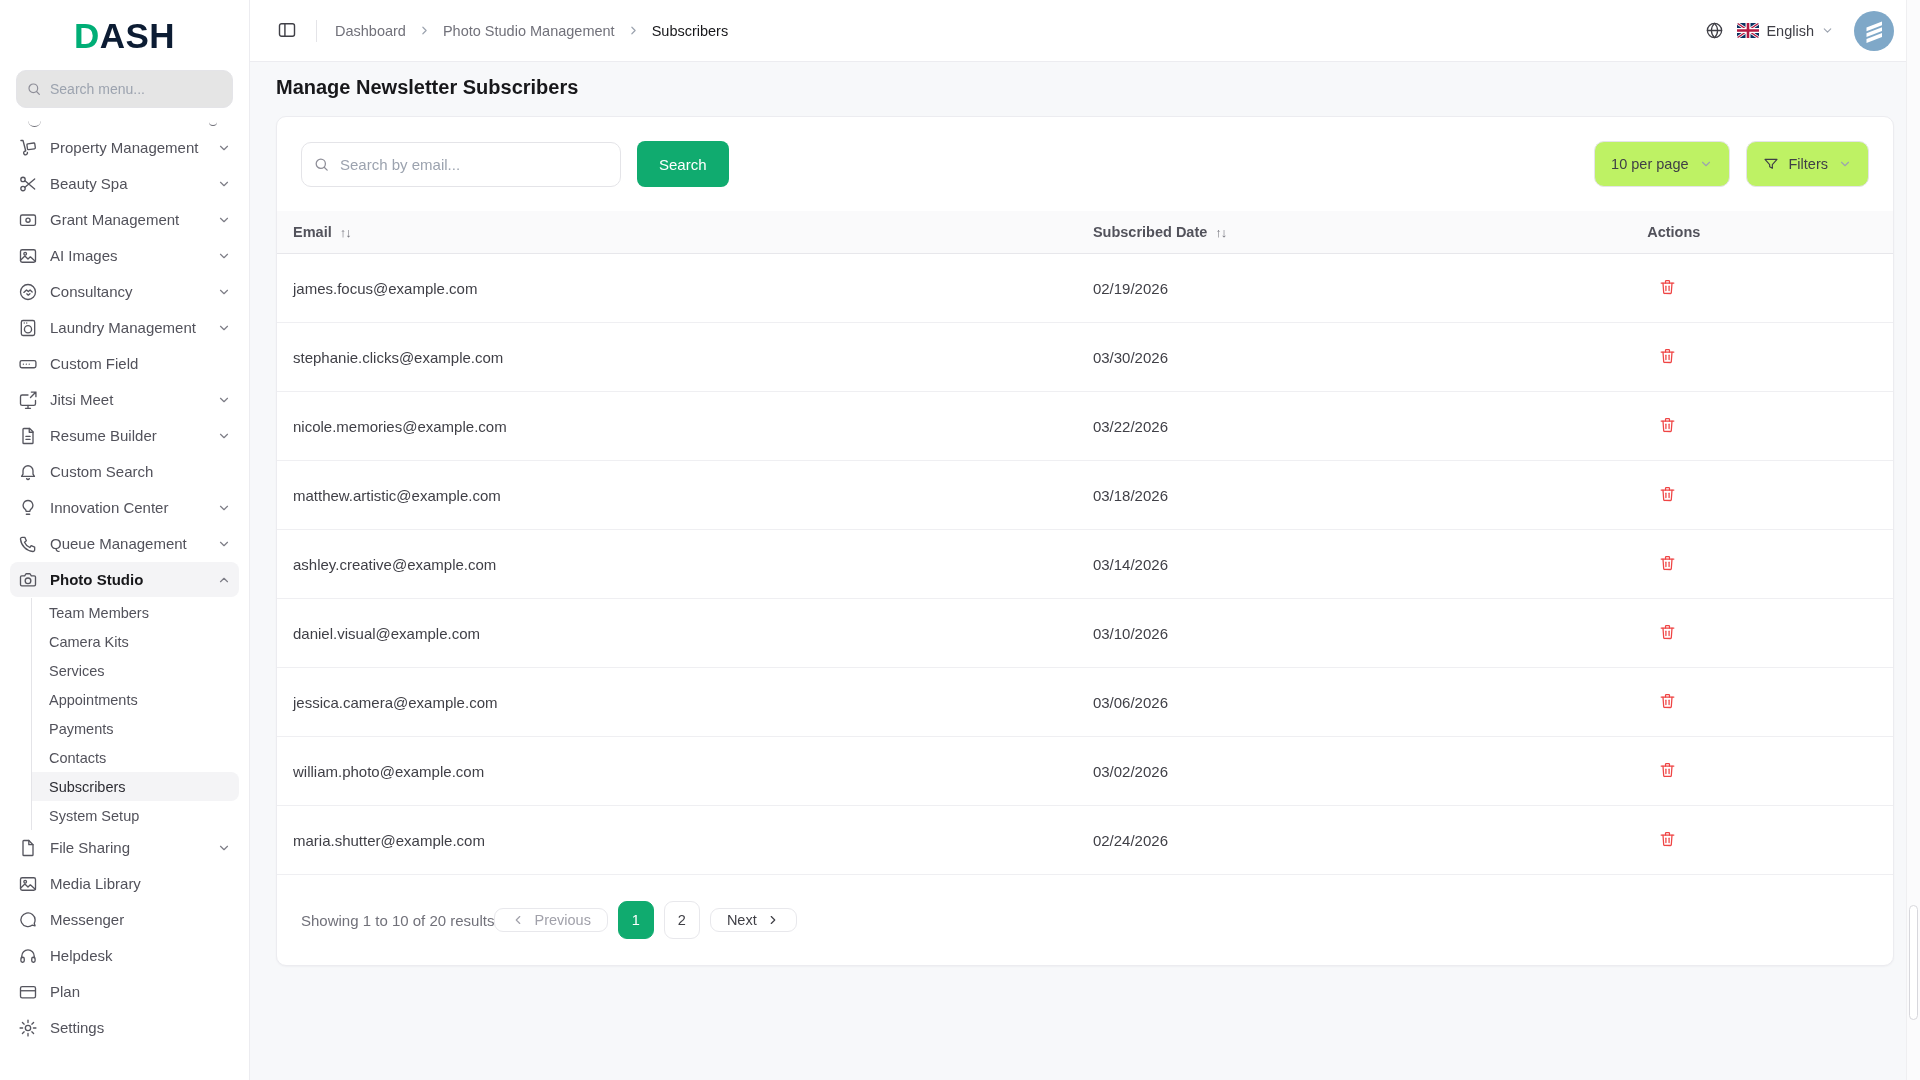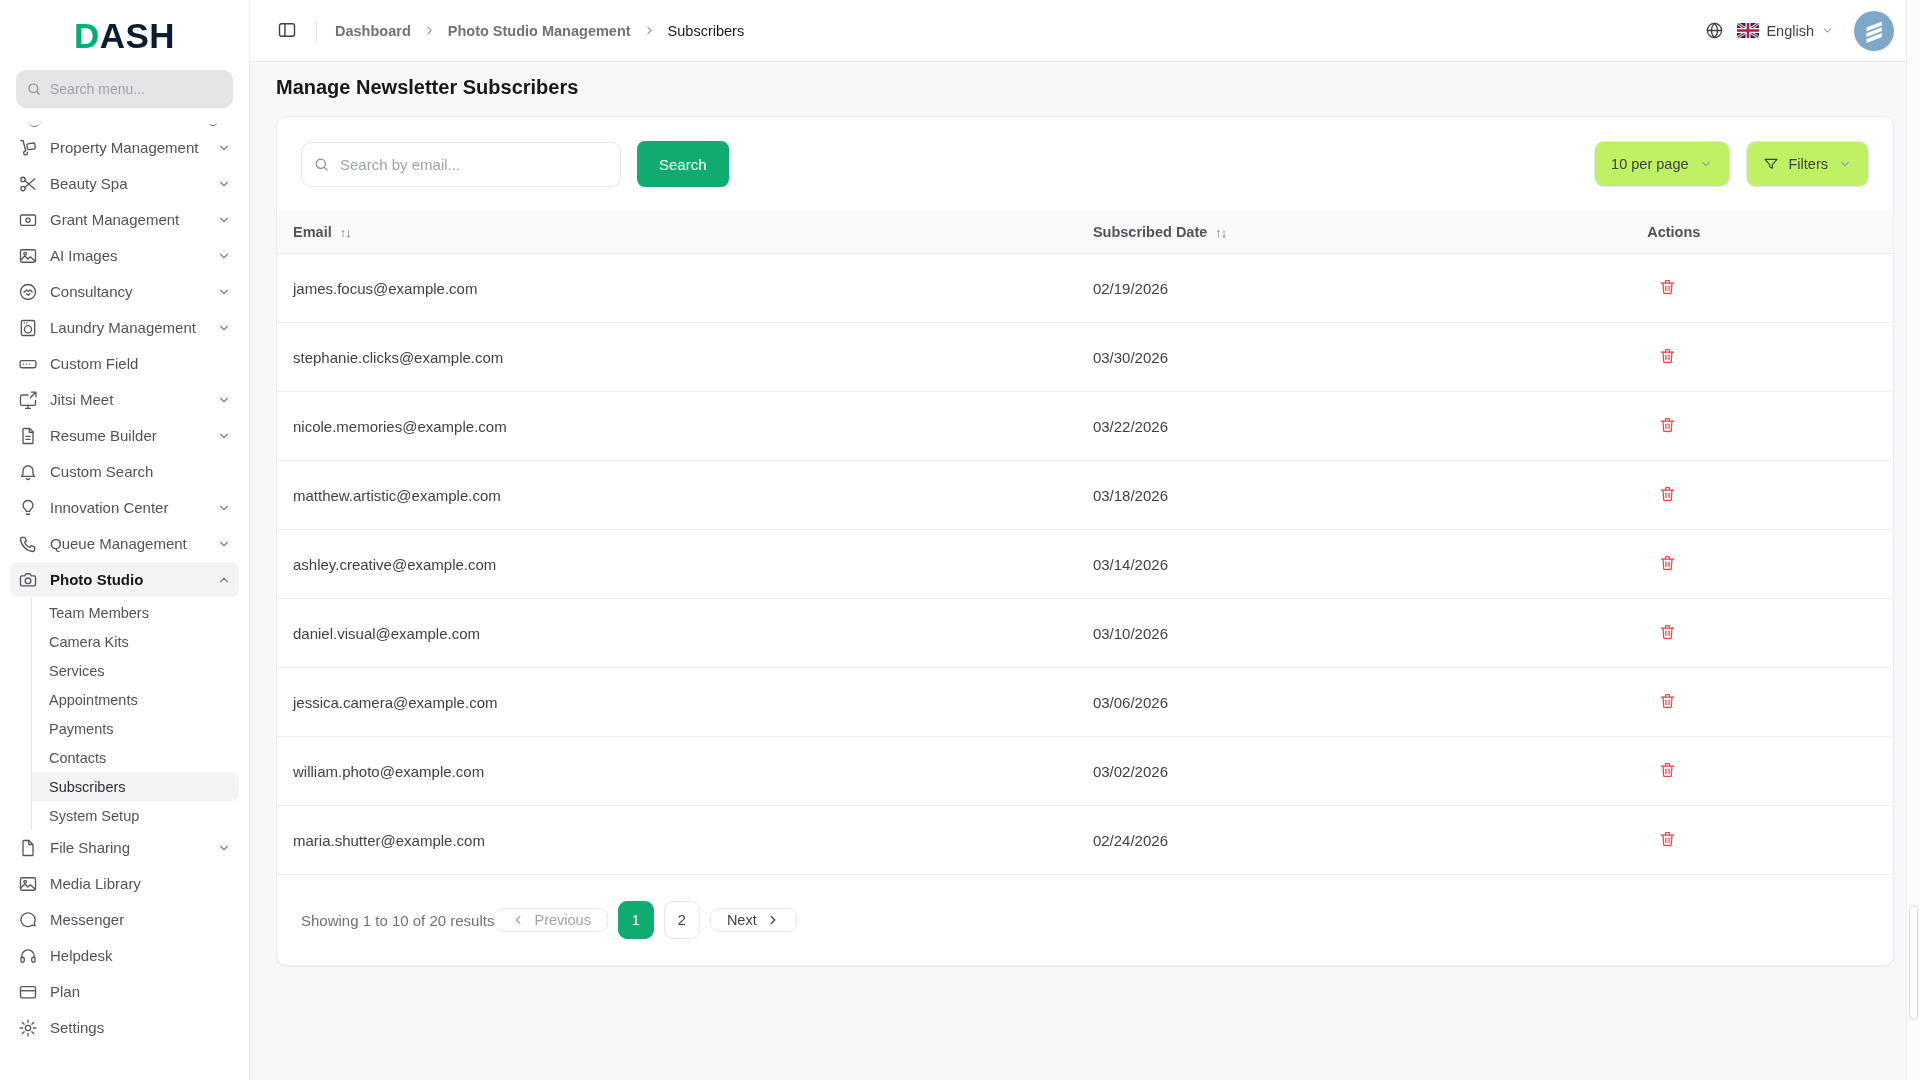--- a/index.html
+++ b/index.html
@@ -56,21 +56,21 @@
   
   .main { flex: 1; display: flex; flex-direction: column; min-width: 0; }
   .topbar {
     height: 62px; min-height: 62px; background: #fff; border-bottom: 1px solid #ececf0;
     display: flex; align-items: center; padding: 0 26px;
   }
   .tb-toggle { background: none; border: none; cursor: pointer; color: #3f3f46; width: 22px; height: 22px; padding: 0; }
   .tb-toggle svg { width: 20px; height: 20px; }
   .tb-divider { width: 1px; height: 22px; background: #e4e4e8; margin: 0 18px; }
   .crumbs { display: flex; align-items: center; gap: 12px; font-size: 14.5px; }
-  .crumb { color: #71717a; cursor: pointer; font-weight: bold; }
+  .crumb { color: #71717a; cursor: pointer; }
   .crumb.current { color: #18181b; font-weight: 500; cursor: default; }
   .crumb-sep { width: 13px; height: 13px; color: #9ca3af; display: flex; }
   .crumb-sep svg { width: 13px; height: 13px; }
   .tb-right { margin-left: auto; display: flex; align-items: center; }
   .tb-globe { width: 19px; height: 19px; color: #3f3f46; margin-right: 13px; }
   .tb-globe svg { width: 19px; height: 19px; }
   .lang { display: flex; align-items: center; gap: 7px; cursor: pointer; }
   .lang .flag svg { width: 22px; height: 15px; border-radius: 2px; display: block; }
   .lang-label { font-size: 14.5px; color: #3f3f46; }
   .lang .chev { width: 13px; height: 13px; color: #9ca3af; display: flex; }

